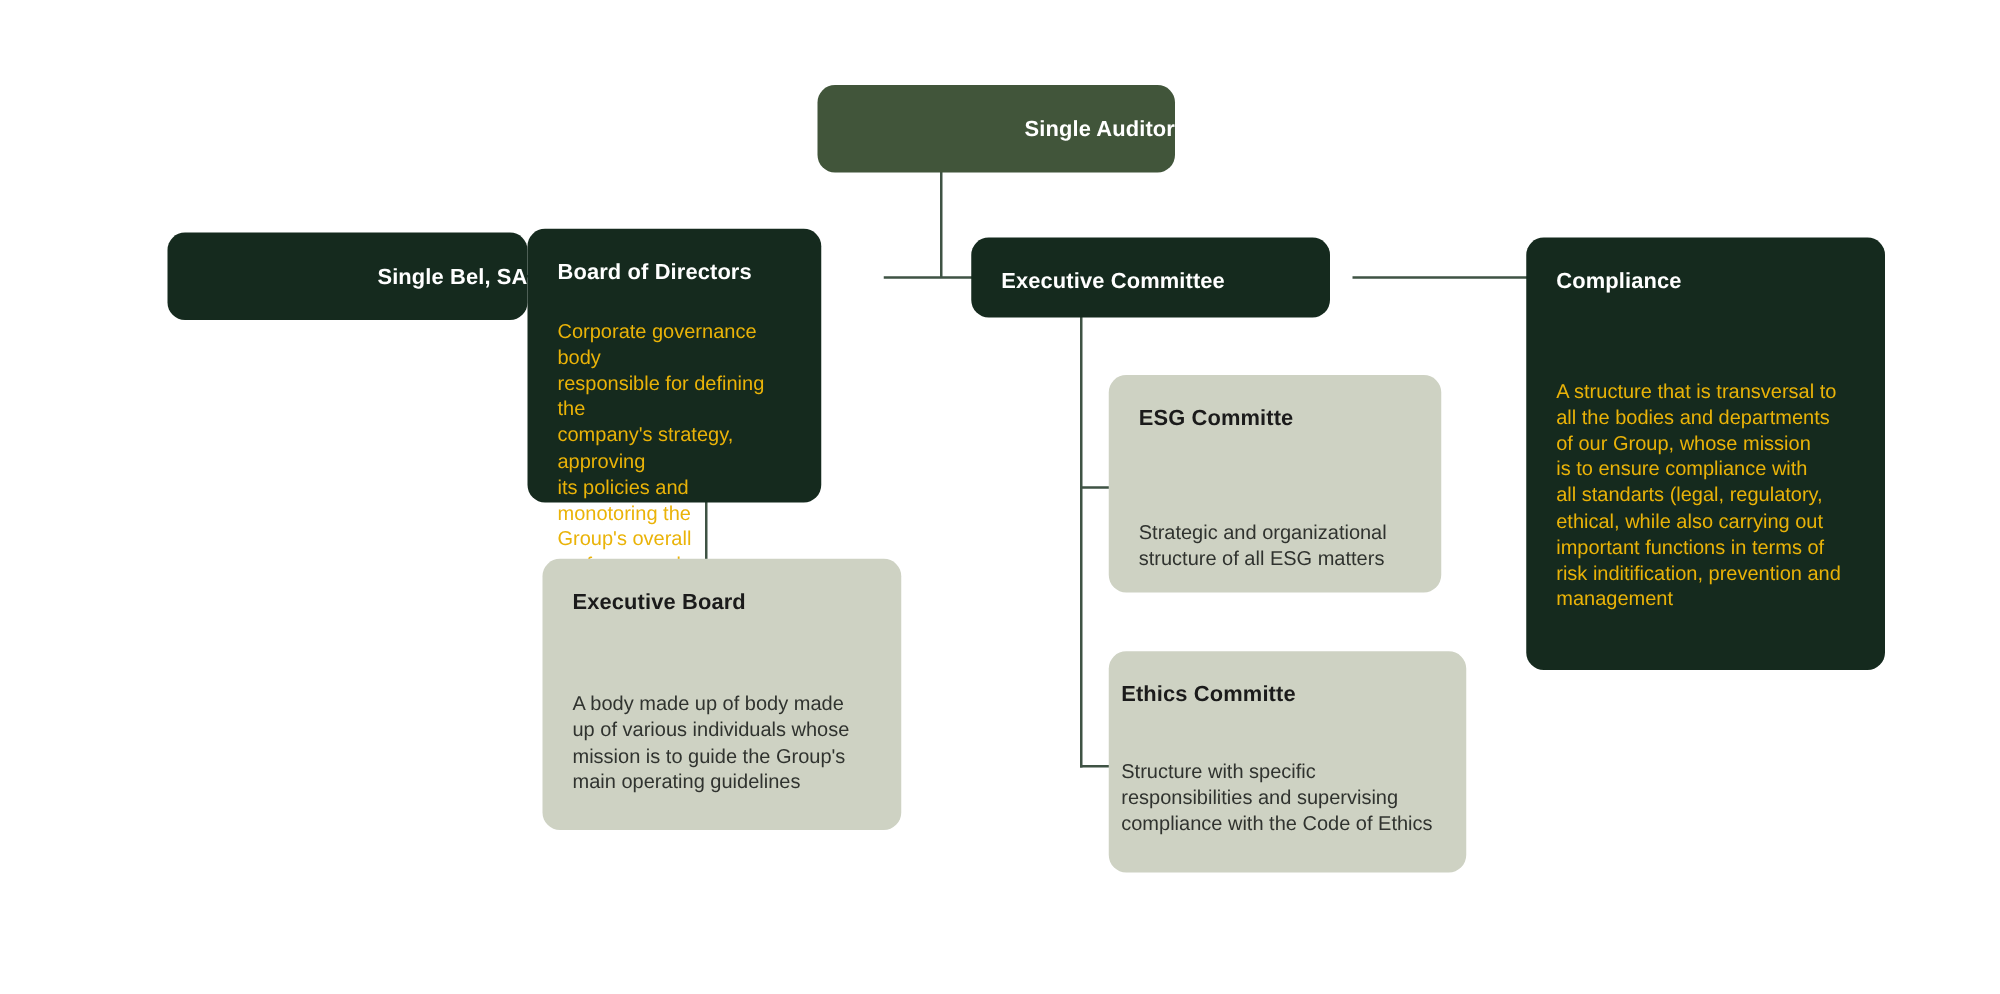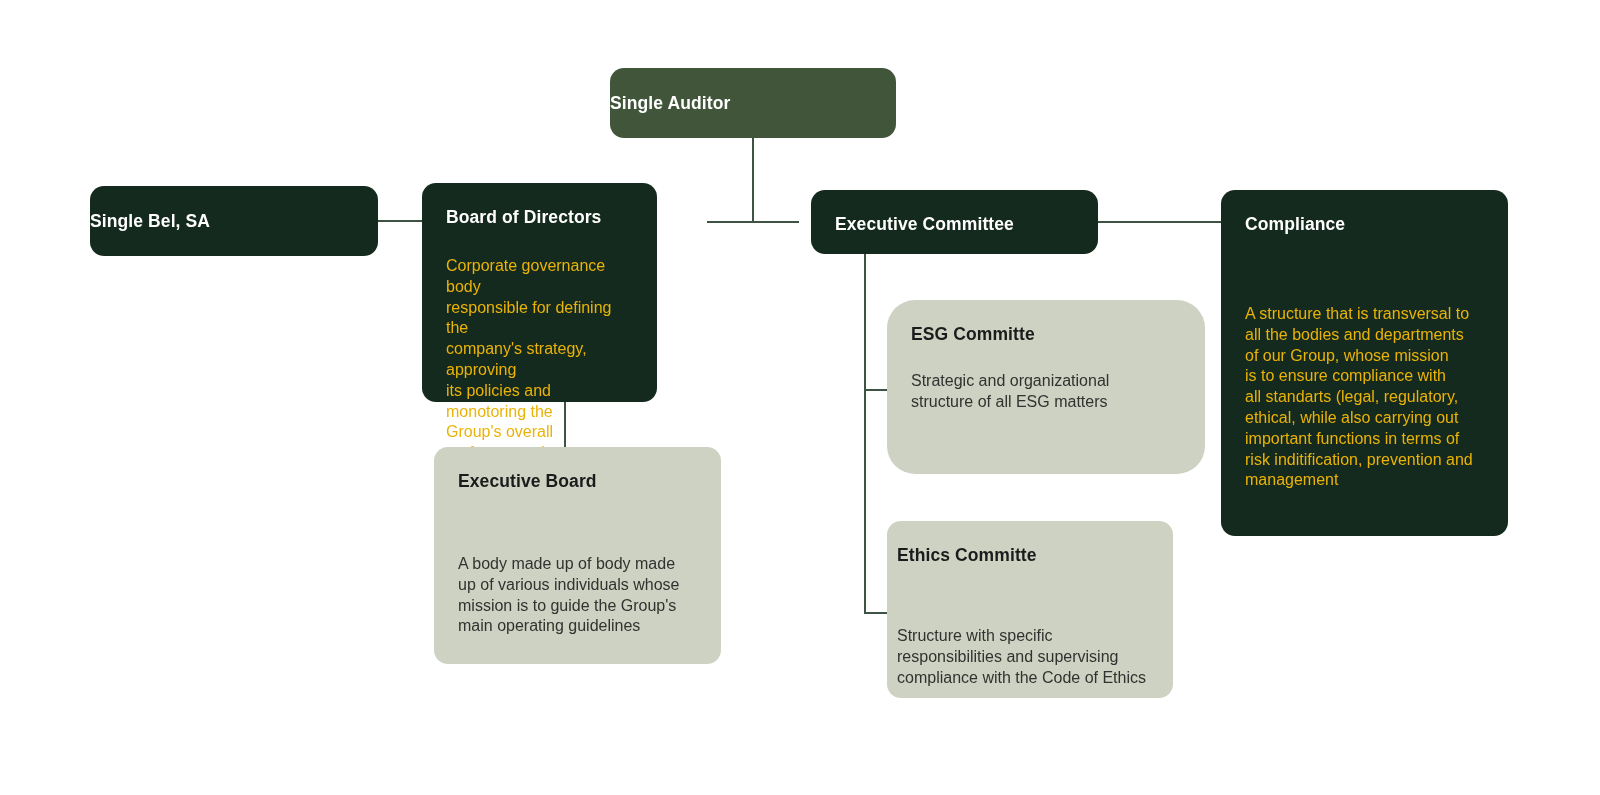--- a/index.html
+++ b/index.html
@@ -40,21 +40,22 @@
     background: #41553a;
   }
   .node-light {
     background: #ced2c3;
   }
 
   
   .node-pill {
     display: flex;
     align-items: center;
-    justify-content: flex-start;
+    justify-content: flex-end;
+    margin-left: 44px;
   }
   .node-pill .node-title {
     text-align: center;
   }
 
   
   .node-card {
     padding: 24px 24px 22px 24px;
   }
 
@@ -90,41 +91,41 @@
   }
   #node-grupo-bel {
     left: 90px;   top: 186px; width: 288px; height: 70px;
   }
   #node-board-of-directors {
     left: 422px;  top: 183px; width: 235px; height: 219px;
   }
   #node-board-of-directors .node-body { margin-top: 28px; }
 
   #node-executive-committee {
-    left: 811px;  top: 190px; width: 287px; height: 64px;
+    left: 777px;  top: 190px; width: 287px; height: 64px;
   }
   #node-compliance {
     left: 1221px; top: 190px; width: 287px; height: 346px;
   }
   #node-compliance .node-body { margin-top: 69px; }
 
   #node-executive-board {
     left: 434px;  top: 447px; width: 287px; height: 217px;
   }
   #node-executive-board .node-body { margin-top: 62px; }
 
   #node-esg-committe {
-    left: 887px;  top: 300px; width: 318px; height: 174px; border-radius: 28px;
-  }
-  #node-esg-committe .node-body { margin-top: 26px; }
+    left: 887px;  top: 300px; width: 266px; height: 174px;
+  }
+  #node-esg-committe .node-body { margin-top: 72px; }
 
   #node-ethics-committe {
     left: 887px;  top: 521px; width: 286px; height: 177px; padding-left: 10px;
   }
-  #node-ethics-committe .node-body { margin-top: 60px; }
+  #node-ethics-committe .node-body { margin-top: 42px; }
 
   
   #conn-grupo-to-board   { left: 378px; top: 220px; width: 46px;  }
   #conn-board-to-exec    { left: 707px; top: 221px; width: 92px;  }
   #conn-exec-to-compl    { left: 1082px; top: 221px; width: 141px; }
   #conn-auditor-down     { left: 752px; top: 136px; height: 86px; }
   #conn-board-down       { left: 564px; top: 400px; height: 49px; }
   #conn-exec-trunk       { left: 864px; top: 252px; height: 362px; }
   #conn-trunk-to-esg     { left: 864px; top: 389px; width: 25px;  }
   #conn-trunk-to-ethics  { left: 864px; top: 612px; width: 25px;  }

